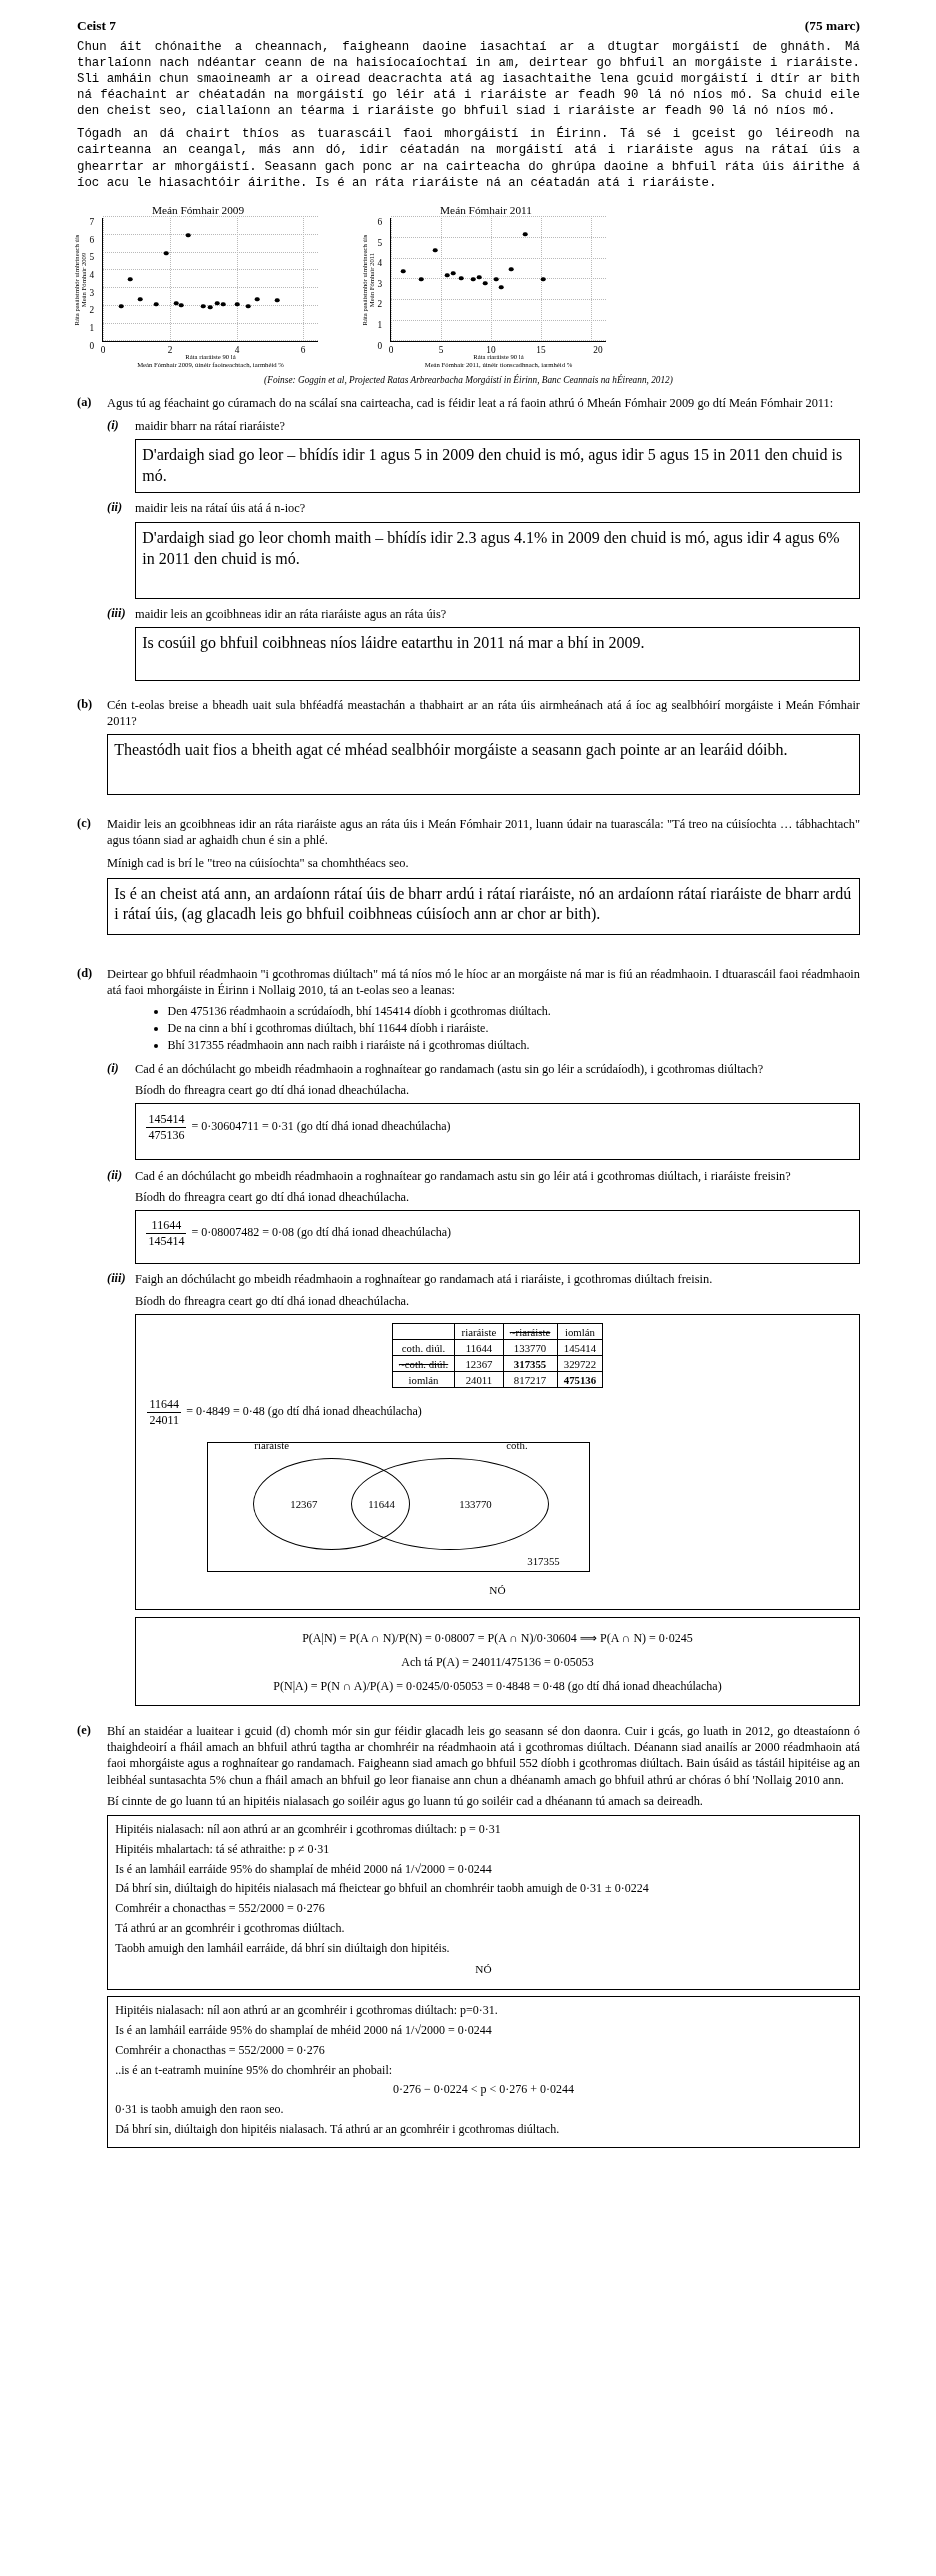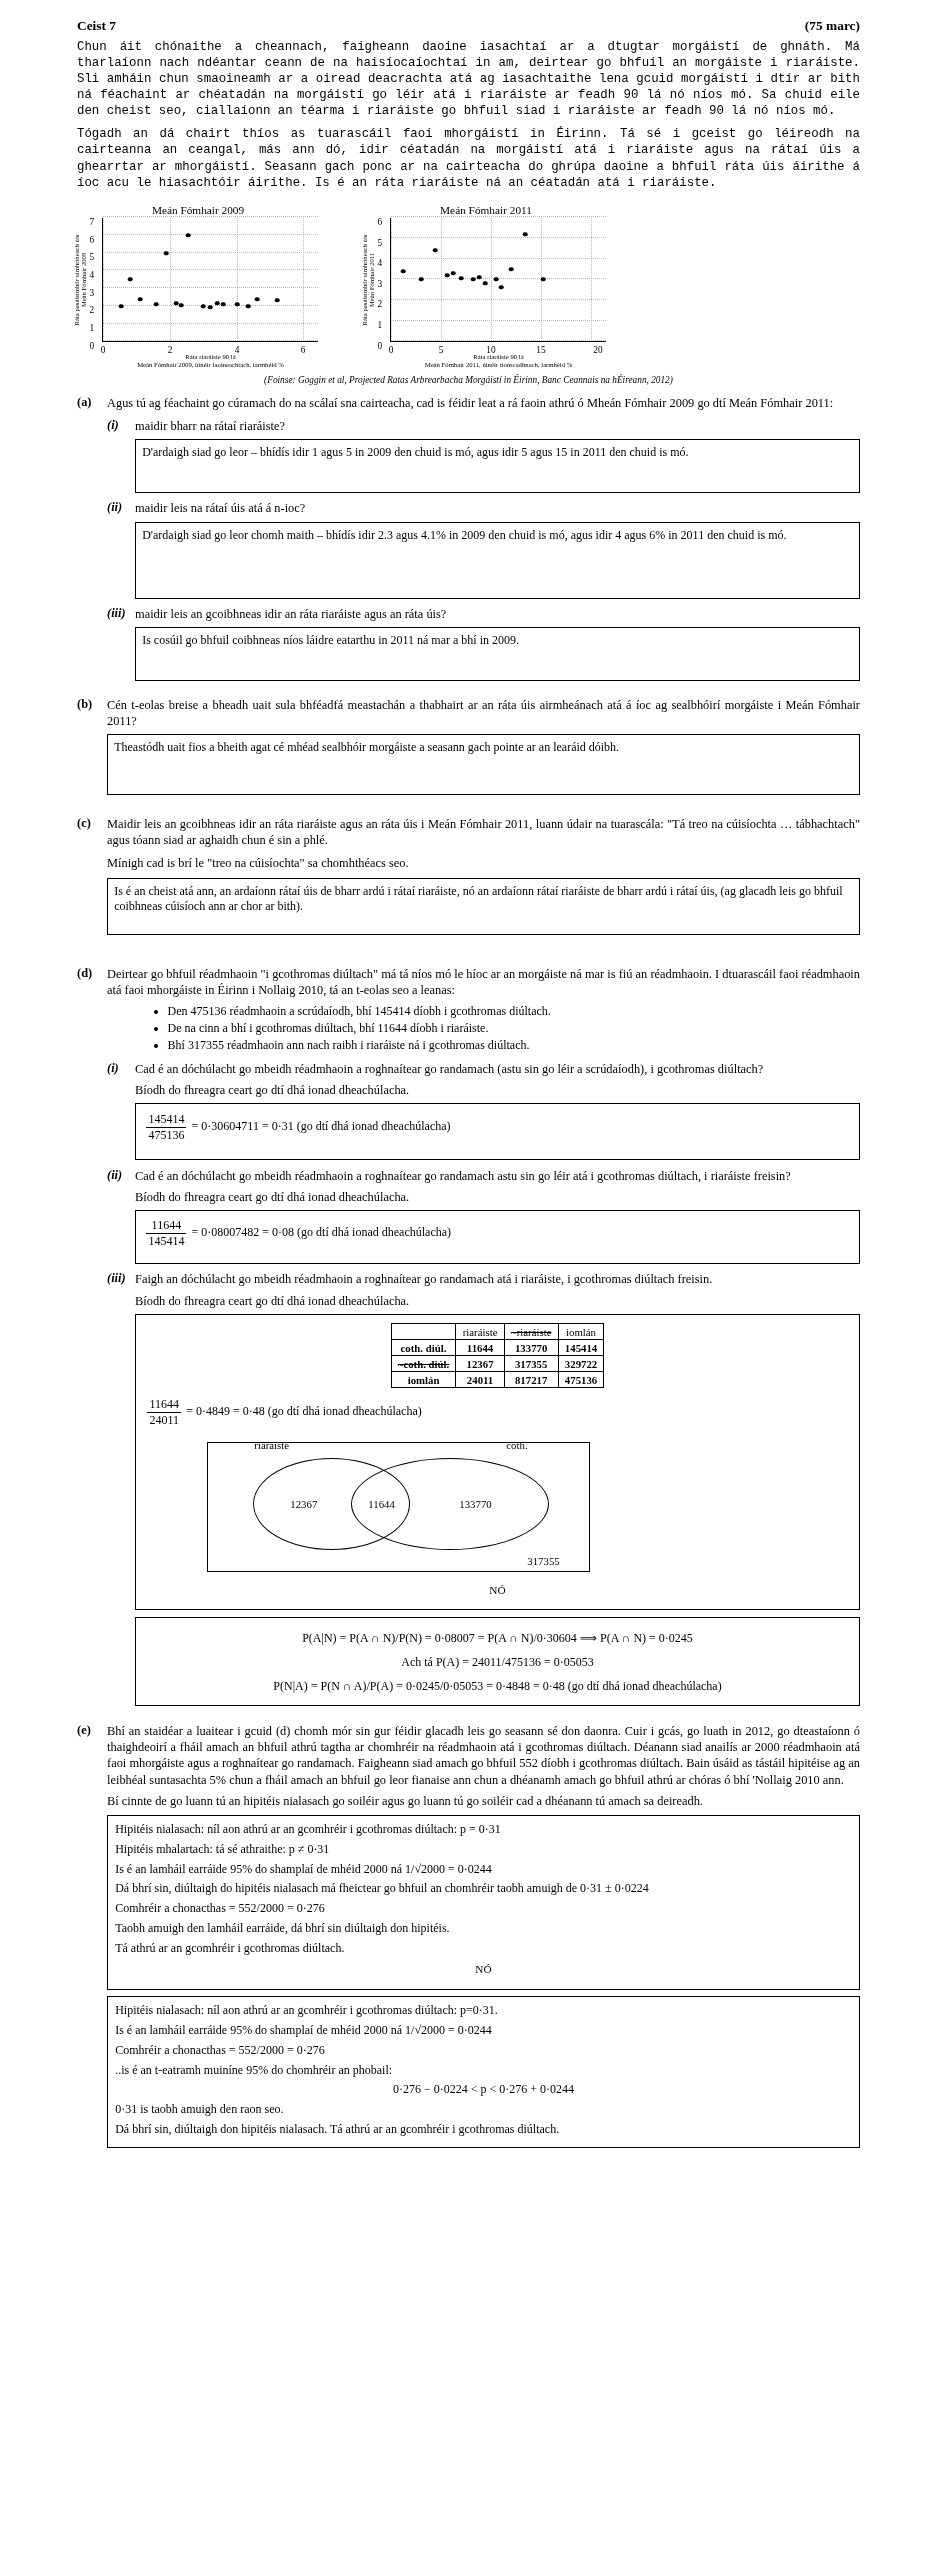--- a/index.html
+++ b/index.html
@@ -8,41 +8,41 @@
   .inner{margin:0 77px;}
   .hdr{display:flex;justify-content:space-between;align-items:baseline;font-weight:bold;font-size:13.4px;padding-top:17.5px;}
   p{margin:0 0 5.2px 0;font-size:12.4px;line-height:1.30;text-align:justify;}
   .intro p{margin-bottom:7.2px;}
   .qrow{display:flex;align-items:flex-start;margin-top:9.3px;}
   .qlab{width:30px;flex:0 0 30px;font-weight:bold;font-size:12.4px;}
   .qbody{flex:1;}
   .sub{display:flex;align-items:flex-start;margin-top:7.2px;}
   .sublab{width:28px;flex:0 0 28px;font-weight:bold;font-size:12.4px;font-style:italic;}
   .subbody{flex:1;}
-  .ansbox{border:0.5px solid #000;padding:5.2px 6.2px;font-size:12px;line-height:1.3;box-sizing:border-box;margin-top:4.1px;}
+  .ansbox{border:0.5px solid #000;padding:5.2px 6.2px;font-size:16px;line-height:1.3;box-sizing:border-box;margin-top:4.1px;}
   .charts{display:flex;justify-content:flex-start;gap:46px;margin:13.4px 0 3.1px 0;}
   .chartwrap{width:242px;position:relative;}
   .chart-title{text-align:center;font-size:11.3px;margin-bottom:2.1px;}
   .plot{position:relative;width:216px;height:124px;margin-left:25px;border-left:0.5px solid #000;border-bottom:0.5px solid #000;box-sizing:border-box;}
   .grid-v{position:absolute;top:0;bottom:0;border-left:0.5px dotted #b9b9b9;}
   .grid-h{position:absolute;left:0;right:0;border-top:0.5px dotted #b9b9b9;}
   .pt{position:absolute;width:4.6px;height:4.6px;background:#000;border-radius:50%;transform:translate(-50%,50%);}
   .ytick{position:absolute;left:-13.4px;font-size:9.3px;transform:translateY(50%);}
   .xtick{position:absolute;bottom:-13.4px;font-size:9.3px;transform:translateX(-50%);}
   .ylabel{position:absolute;left:-23px;top:50%;transform:translate(-50%,-50%) rotate(-90deg);font-size:6.7px;white-space:nowrap;text-align:center;line-height:1.1;}
   .xlabel{position:absolute;bottom:-27px;left:50%;transform:translateX(-50%);font-size:6.7px;white-space:nowrap;text-align:center;line-height:1.15;}
   .credit{text-align:center;font-size:9.3px;font-style:italic;margin-top:33px;margin-bottom:3.1px;}
   .bullets{margin:3.1px 0 5.2px 20.6px;font-size:12px;line-height:1.35;}
   .bullets li{margin-bottom:1px;}
   .calcbox{border:0.5px solid #000;padding:7.2px 8.2px;font-size:12px;box-sizing:border-box;margin-top:4.1px;}
   .frac{display:inline-block;vertical-align:middle;text-align:center;margin:0 2.1px;}
   .frac .num{display:block;border-bottom:0.5px solid #000;padding:0 2.1px;}
   .frac .den{display:block;padding:0 2.1px;}
   table.venn-t{border-collapse:collapse;font-size:10.8px;margin:0 auto;}
-  table.venn-t td,table.venn-t th{border:0.5px solid #000;padding:1.5px 6.2px;text-align:center;font-weight:bold;}
+  table.venn-t td,table.venn-t th{border:0.5px solid #000;padding:1.5px 6.2px;text-align:center;font-weight:normal;}
   table.venn-t .hdrcell{font-weight:normal;}
   .strike{text-decoration:line-through;}
   .venn-area{position:relative;height:144px;margin-top:6.2px;}
   .vcirc{position:absolute;border:0.5px solid #000;border-radius:50%;}
   .vrect{position:absolute;border:0.5px solid #000;}
   .vlab{position:absolute;font-size:10.8px;}
   .pbox{border:0.5px solid #000;padding:6.2px 7.2px;box-sizing:border-box;font-size:12px;line-height:1.45;}
   .pbox p{font-size:12px;margin:0 0 4.1px 0;text-align:left;}
   .no-label{text-align:center;font-size:11.3px;margin:5.2px 0;}
 </style>
@@ -323,22 +323,22 @@
     <div class="qbody">
       <p>Bhí an staidéar a luaitear i gcuid (d) chomh mór sin gur féidir glacadh leis go seasann sé don daonra. Cuir i gcás, go luath in 2012, go dteastaíonn ó thaighdeoirí a fháil amach an bhfuil athrú tagtha ar chomhréir na réadmhaoin atá i gcothromas diúltach. Déanann siad anailís ar 2000 réadmhaoin atá faoi mhorgáiste agus a roghnaítear go randamach. Faigheann siad amach go bhfuil 552 díobh i gcothromas diúltach. Bain úsáid as tástáil hipitéise ag an leibhéal suntasachta 5% chun a fháil amach an bhfuil go leor fianaise ann chun a dhéanamh amach go bhfuil athrú ar chóras ó bhí 'Nollaig 2010 ann.</p>
       <p>Bí cinnte de go luann tú an hipitéis nialasach go soiléir agus go luann tú go soiléir cad a dhéanann tú amach sa deireadh.</p>
 
       <div class="pbox" style="margin-top:6.2px;">
         <p>Hipitéis nialasach: níl aon athrú ar an gcomhréir i gcothromas diúltach:  p = 0·31</p>
         <p>Hipitéis mhalartach: tá sé athraithe: p ≠ 0·31</p>
         <p>Is é an lamháil earráide 95% do shamplaí de mhéid 2000 ná  1/√2000  = 0·0244</p>
         <p>Dá bhrí sin, diúltaigh do hipitéis nialasach má fheictear go bhfuil an chomhréir taobh amuigh de 0·31 ± 0·0224</p>
         <p>Comhréir a chonacthas =  552/2000  = 0·276</p>
+        <p>Tá athrú ar an gcomhréir i gcothromas diúltach.</p>
         <p>Taobh amuigh den lamháil earráide, dá bhrí sin diúltaigh don hipitéis.</p>
-        <p>Tá athrú ar an gcomhréir i gcothromas diúltach.</p>
         <div class="no-label">NÓ</div>
       </div>
 
       <div class="pbox" style="margin-top:6.2px;">
         <p>Hipitéis nialasach: níl aon athrú ar an gcomhréir i gcothromas diúltach: p=0·31.</p>
         <p>Is é an lamháil earráide 95% do shamplaí de mhéid 2000 ná  1/√2000  = 0·0244</p>
         <p>Comhréir a chonacthas =  552/2000  = 0·276</p>
         <p>..is é an t-eatramh muiníne 95% do chomhréir an phobail:</p>
         <p style="text-align:center;">0·276 − 0·0224 &lt; p &lt; 0·276 + 0·0244</p>
         <p>0·31 is taobh amuigh den raon seo.</p>

